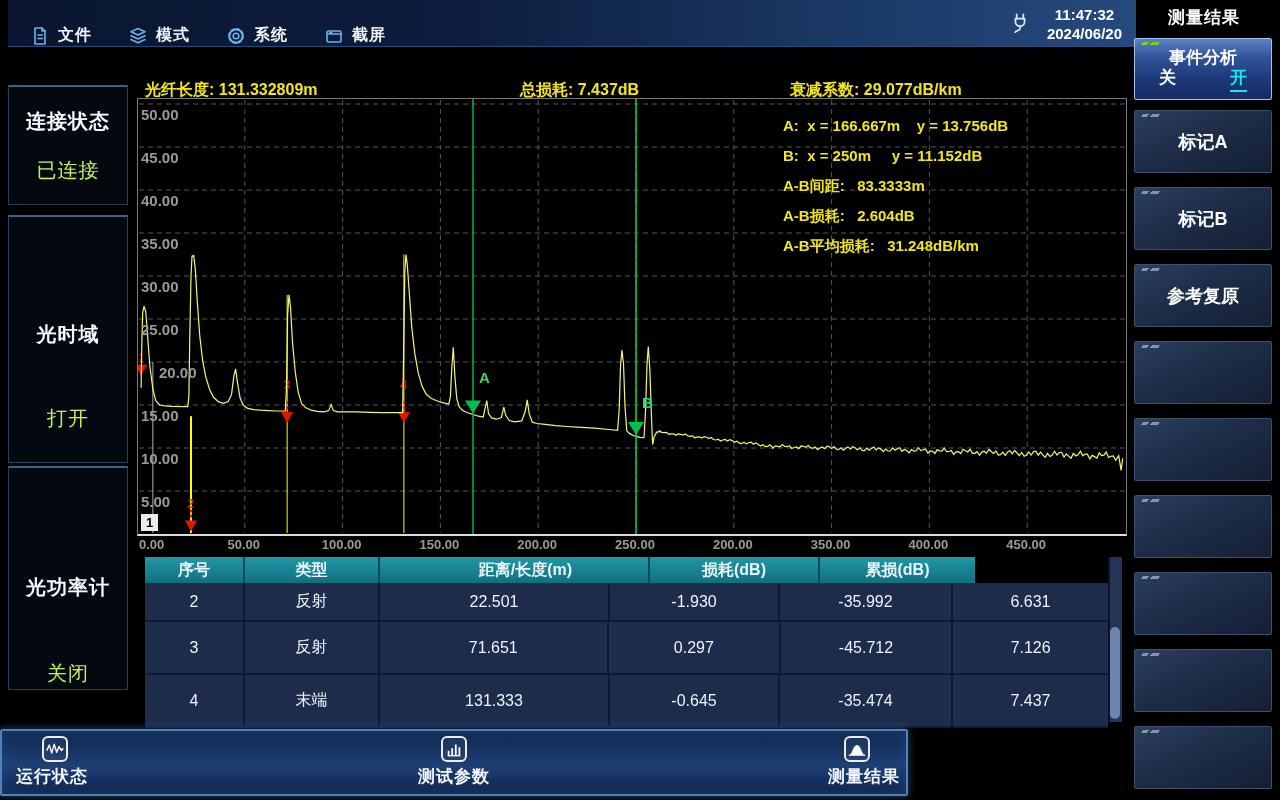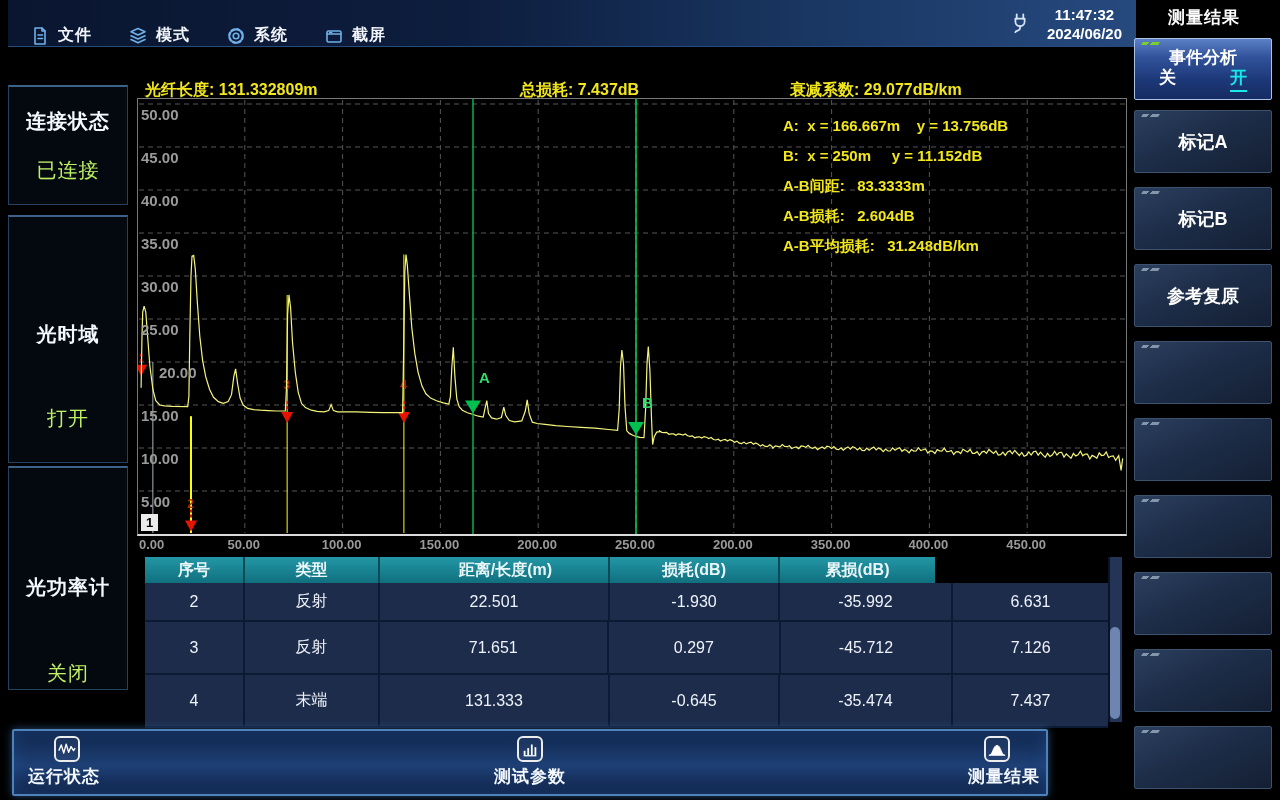--- a/index.html
+++ b/index.html
@@ -64,21 +64,21 @@
   .hcell{box-sizing:border-box;height:26px;line-height:26px;text-align:center;font-size:16px;
     font-weight:bold;color:#eaf6f8;background:linear-gradient(180deg,#2397a6,#10707e);
     border-right:2px solid #0d4a55}
   .tcell{box-sizing:border-box;display:flex;align-items:center;justify-content:center;
     font-size:16px;color:#eef2fa;background:#1d2c4b;border-right:2px solid #0d1a33}
   .trow.body{border-bottom:2px solid #0d1a33}
   #scrolltrack{position:absolute;left:1108px;top:557px;width:14px;height:165px;background:#243457;border-left:2px solid #0a1426;box-sizing:border-box}
   #scrollthumb{position:absolute;left:1110px;top:627px;width:10px;height:92px;background:#6e85b2;border-radius:5px}
 
   
-  #bottombar{position:absolute;left:12px;top:729px;width:1036px;height:67px;box-sizing:border-box;
+  #bottombar{position:absolute;left:0;top:729px;width:908px;height:67px;box-sizing:border-box;
     border:2px solid #4e82ba;border-radius:2px;
     background:linear-gradient(180deg,#10264c 0%,#1e4076 55%,#102348 100%);
     box-shadow:0 0 8px rgba(70,130,200,.55), inset 0 0 16px rgba(40,90,160,.4)}
   .btab{position:absolute;top:5px;display:flex;flex-direction:column}
   #btab-0{left:14px;align-items:flex-start} #btab-0 .bicon{margin-left:26px}
   #btab-1{left:50%;transform:translateX(-50%);align-items:center}
   #btab-2{right:6px;align-items:flex-end} #btab-2 .bicon{margin-right:30px}
   .bicon{width:26px;height:26px;box-sizing:border-box;border:2px solid #ececec;border-radius:6px;
     display:flex;align-items:center;justify-content:center;background:rgba(255,255,255,.04)}
   .blabel{margin-top:3px;font-size:17px;font-weight:bold;color:#f4f8ff;letter-spacing:1px}
@@ -260,21 +260,21 @@
     <span class="xtick" style="left: 798.6px;">350.00</span>
     <span class="xtick" style="left: 896.4px;">400.00</span>
     <span class="xtick" style="left: 994.2px;">450.00</span>
   </div>
 <div id="zoom-badge">1</div>
 
 <div id="etable">
     <div class="trow">
       <div class="hcell" style="width: 100px;">序号</div>
       <div class="hcell" style="width: 135px;">类型</div>
-      <div class="hcell" style="width: 230px; padding-left: 23px;">距离/长度(m)</div>
+      <div class="hcell" style="width: 270px; padding-left: 23px;">距离/长度(m)</div>
       <div class="hcell" style="width: 170px;">损耗(dB)</div>
       <div class="hcell" style="width: 155px; border-right: none;">累损(dB)</div>
     </div>
     <div class="trow body" style="height: 37px;">
       <div class="tcell" style="width: 100px; height: 37px;">2</div>
       <div class="tcell" style="width: 135px; height: 37px;">反射</div>
       <div class="tcell" style="width: 230px; height: 37px;">22.501</div>
       <div class="tcell" style="width: 170px; height: 37px;">-1.930</div>
       <div class="tcell" style="width: 173px; height: 37px;">-35.992</div>
       <div class="tcell" style="width: 155px; height: 37px; border-right: none;">6.631</div>

